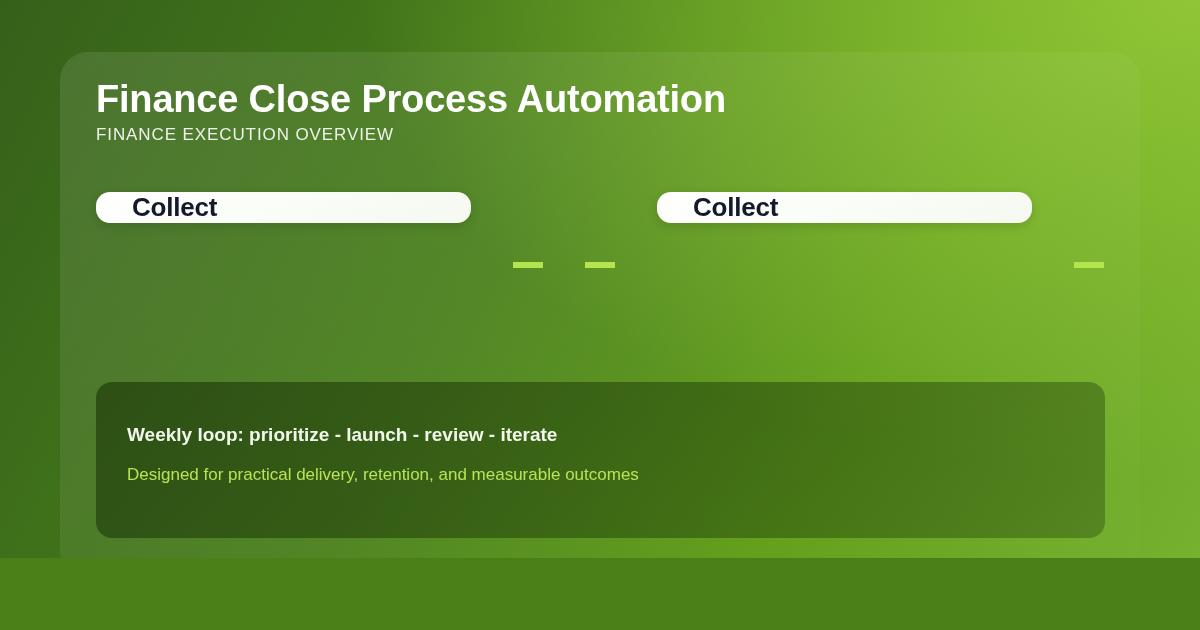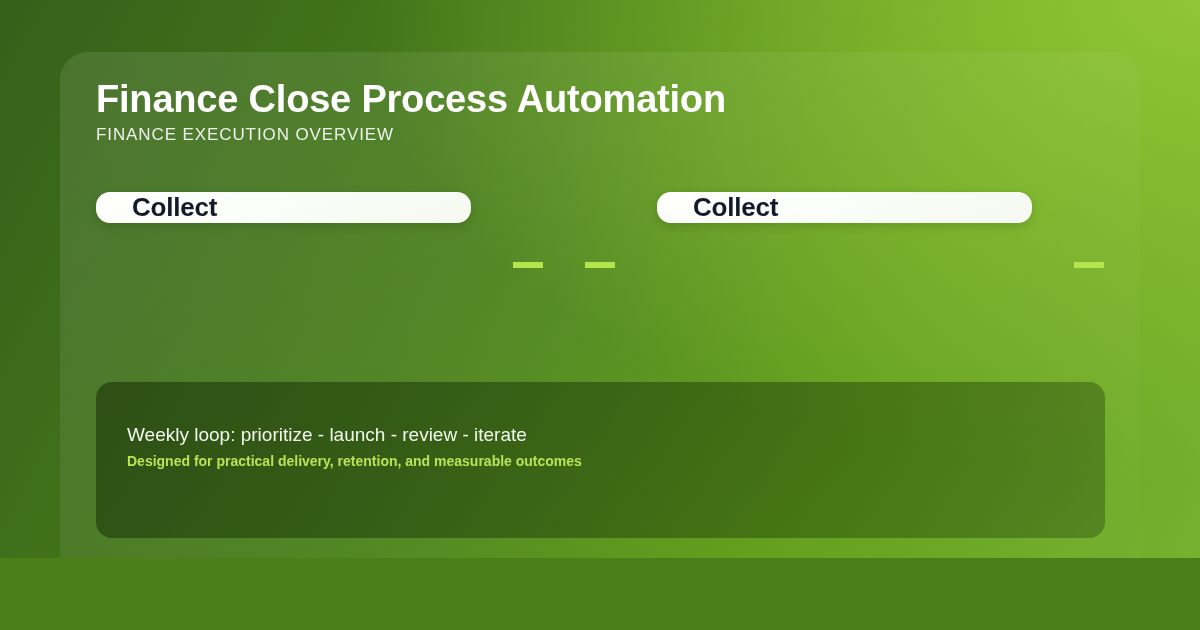--- a/index.html
+++ b/index.html
@@ -106,29 +106,29 @@
     border-radius: 16px;
     background: linear-gradient(135deg, rgba(26,53,8,0.62) 0%, rgba(32,62,10,0.50) 55%, rgba(40,74,12,0.40) 100%);
     box-sizing: border-box;
     padding: 40px 0 0 31px;
   }
   #footer-primary {
     margin: 0;
     font-size: 19px;
     line-height: 26px;
     color: #f2f7ec;
-    font-weight: normal;
+    font-weight: bold;
     white-space: nowrap;
   }
   #footer-secondary {
-    margin: 3px 0 0 0;
-    font-size: 14px;
+    margin: 16px 0 0 0;
+    font-size: 17px;
     line-height: 21px;
     color: #b8e356;
-    font-weight: bold;
+    font-weight: normal;
     white-space: nowrap;
   }
 </style>
 </head>
 <body>
 
 <div id="stage">
 
   <div id="panel"></div>
 

